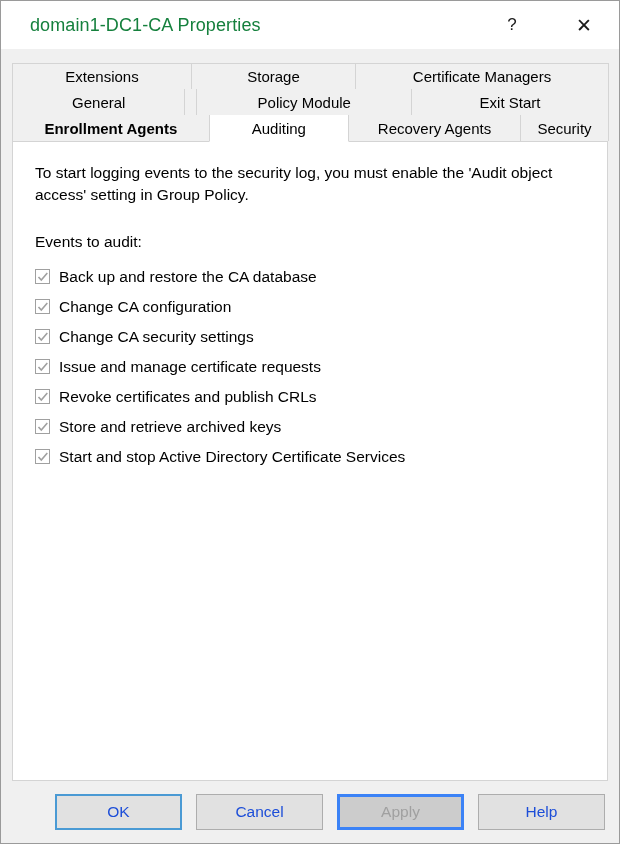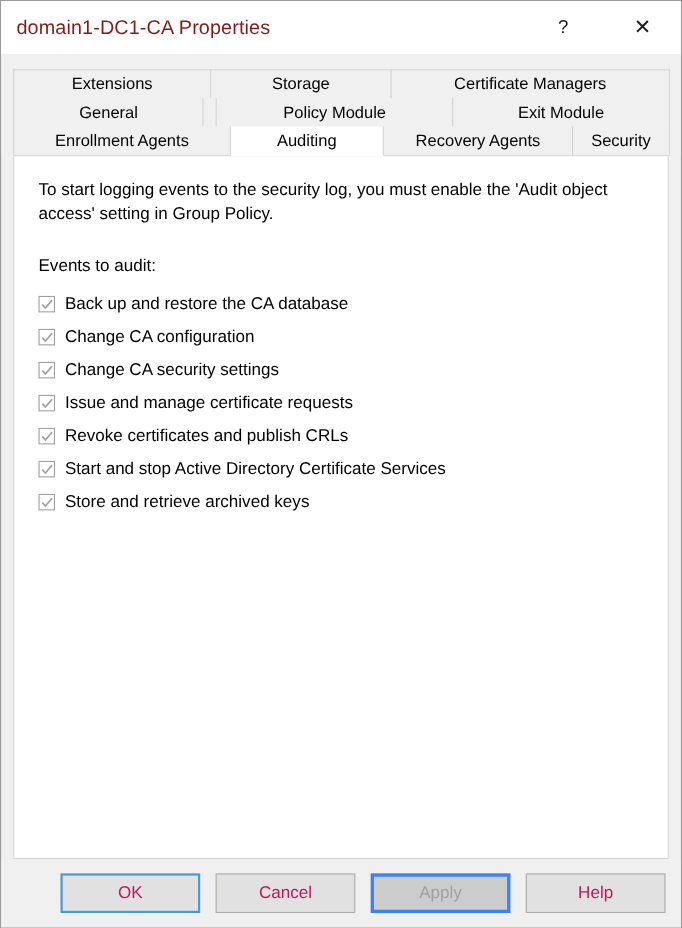--- a/index.html
+++ b/index.html
@@ -29,22 +29,22 @@
   .titlebar {
     height: 48px;
     min-height: 48px;
     background: #ffffff;
     display: flex;
     align-items: center;
     position: relative;
   }
   .title-text {
     font-size: 18px;
-    color: #7f1d1d;
-    margin-left: 14px;
+    color: #15803d;
+    margin-left: 29px;
     letter-spacing: 0.1px;
     white-space: nowrap;
   }
   .titlebar-buttons {
     position: absolute;
     right: 0;
     top: 0;
     height: 48px;
     display: flex;
     align-items: center;
@@ -161,21 +161,21 @@
   }
   .btn {
     width: 127px;
     height: 36px;
     margin-left: 14px;
     background: #e1e1e1;
     border: 1px solid #adadad;
     box-sizing: border-box;
     font-size: 15.5px;
     font-family: "Liberation Sans", sans-serif;
-    color: #be185d;
+    color: #1d4ed8;
     cursor: default;
     display: flex;
     align-items: center;
     justify-content: center;
   }
   .btn.default {
     border: 2px solid #4a9ad4;
     background: #e1e1e1;
   }
   .btn.disabled {
@@ -199,24 +199,24 @@
 
   <div class="tabs-area" id="tab-strip">
       <div class="tab-row">
         <div class="tab" style="width: 180px;">Extensions</div>
         <div class="tab" style="width: 165px;">Storage</div>
         <div class="tab" style="width: 254px;">Certificate Managers</div>
       </div>
       <div class="tab-row">
         <div class="tab" style="width: 177px;">General</div>
         <div class="tab" style="width: 220px; margin-left: 12px;">Policy Module</div>
-        <div class="tab" style="width: 202px;">Exit Module</div>
+        <div class="tab" style="width: 202px;">Exit Start</div>
       </div>
       <div class="tab-row">
-        <div class="tab" style="width: 200px;">Enrollment Agents</div>
+        <div class="tab" style="width: 200px; font-weight: bold;">Enrollment Agents</div>
         <div class="tab selected" style="width: 142px;">Auditing</div>
         <div class="tab" style="width: 175px;">Recovery Agents</div>
         <div class="tab" style="width: 90px;">Security</div>
       </div>
     </div>
 
   <div class="content-panel">
     <p class="desc">To start logging events to the security log, you must enable the 'Audit object access' setting in Group Policy.</p>
     <p class="events-label">Events to audit:</p>
     <div class="checkbox-list" id="checkbox-list">
@@ -259,29 +259,29 @@
             </svg>
           </span>
           <span class="cb-label">Revoke certificates and publish CRLs</span>
         </div>
         <div class="cb-row">
           <span class="cb-box">
             <svg width="12" height="12" viewBox="0 0 12 12">
               <polyline points="1.5,6 4.3,9 10.3,2" fill="none" stroke="#a0a0a0" stroke-width="1.6"></polyline>
             </svg>
           </span>
+          <span class="cb-label">Store and retrieve archived keys</span>
+        </div>
+        <div class="cb-row">
+          <span class="cb-box">
+            <svg width="12" height="12" viewBox="0 0 12 12">
+              <polyline points="1.5,6 4.3,9 10.3,2" fill="none" stroke="#a0a0a0" stroke-width="1.6"></polyline>
+            </svg>
+          </span>
           <span class="cb-label">Start and stop Active Directory Certificate Services</span>
-        </div>
-        <div class="cb-row">
-          <span class="cb-box">
-            <svg width="12" height="12" viewBox="0 0 12 12">
-              <polyline points="1.5,6 4.3,9 10.3,2" fill="none" stroke="#a0a0a0" stroke-width="1.6"></polyline>
-            </svg>
-          </span>
-          <span class="cb-label">Store and retrieve archived keys</span>
         </div>
       </div>
   </div>
 
   <div class="footer" id="footer">
       <button class="btn default">OK</button>
       <button class="btn">Cancel</button>
       <button class="btn disabled">Apply</button>
       <button class="btn">Help</button>
     </div>

